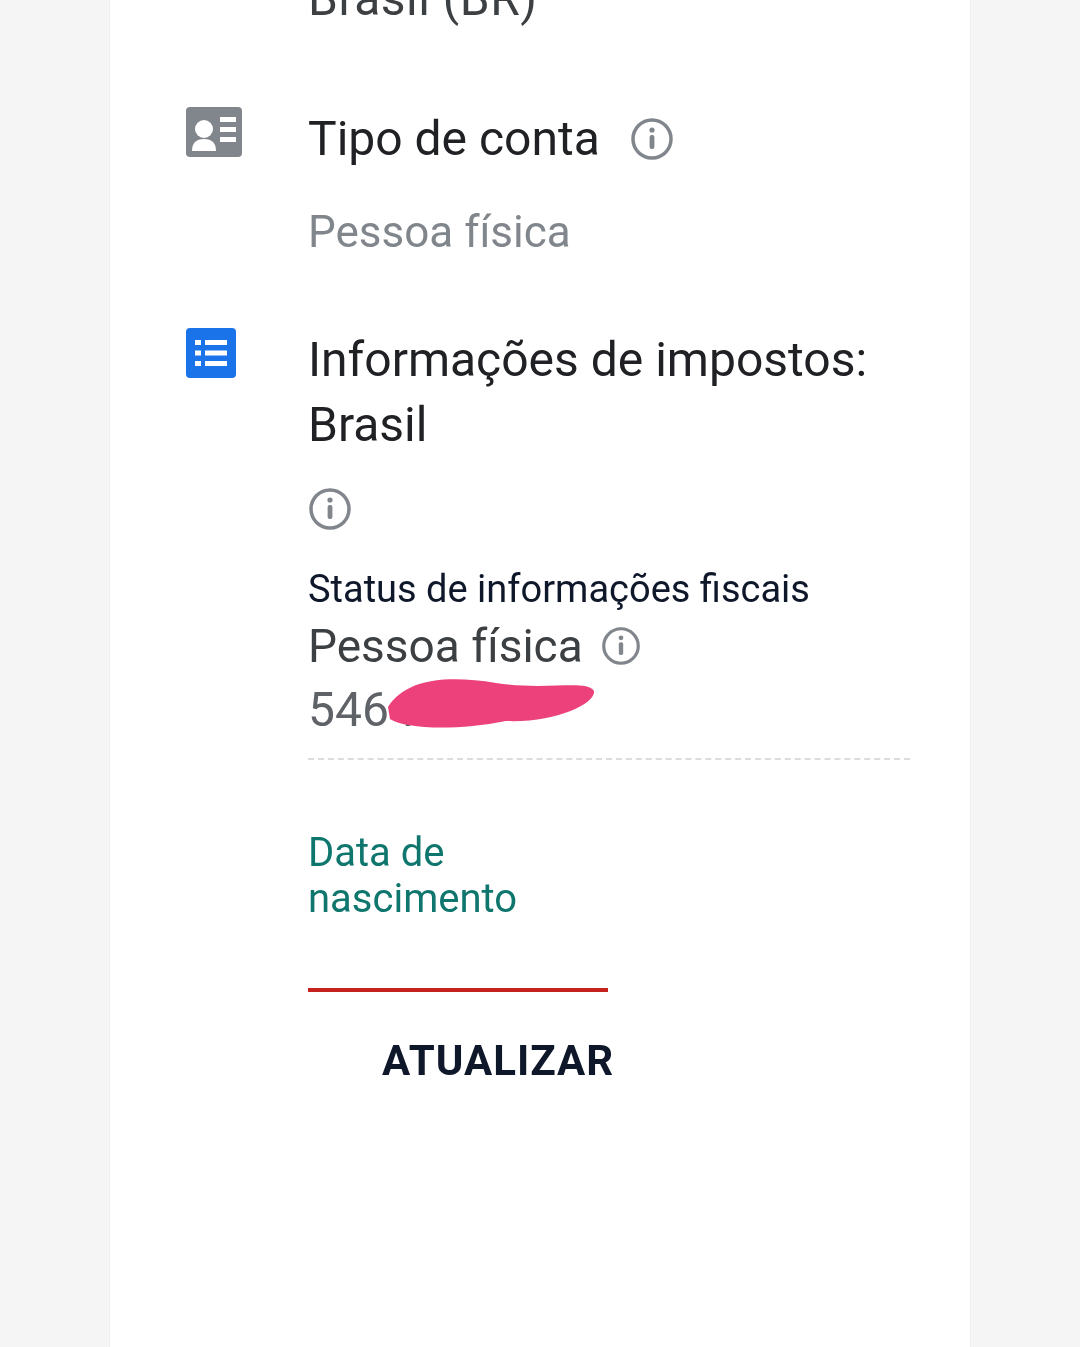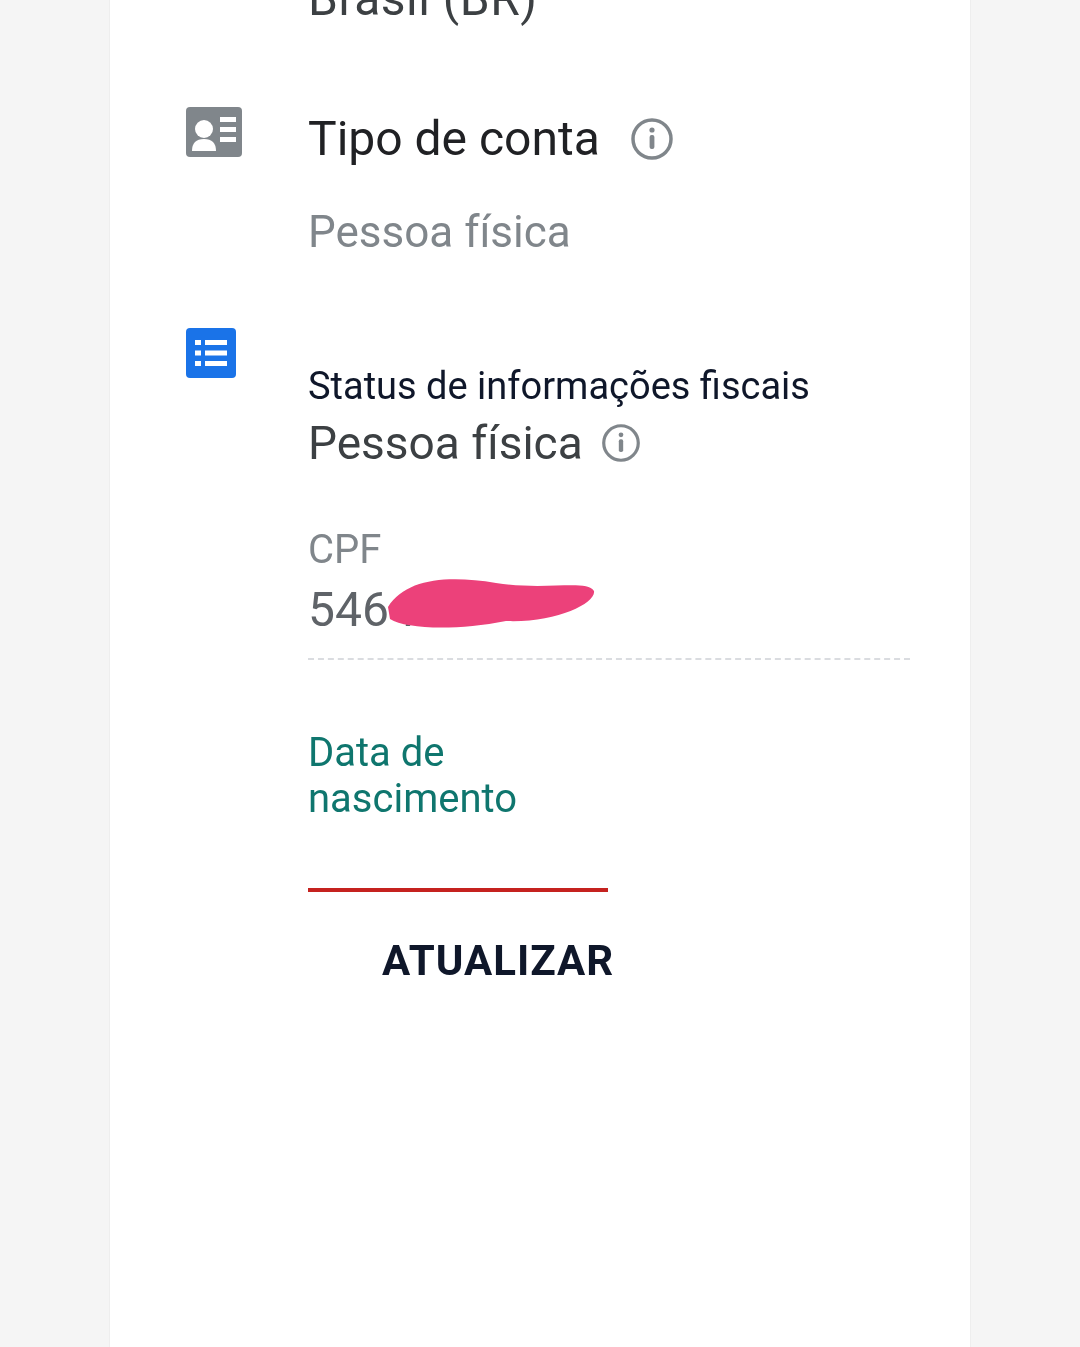--- a/index.html
+++ b/index.html
@@ -194,34 +194,43 @@
           <rect x="0" y="0" width="50" height="50" rx="4" fill="#1a73e8"></rect>
           <rect x="9" y="12" width="6" height="5" fill="#fff"></rect>
           <rect x="19" y="12" width="22" height="5" fill="#fff"></rect>
           <rect x="9" y="22.5" width="6" height="5" fill="#fff"></rect>
           <rect x="19" y="22.5" width="22" height="5" fill="#fff"></rect>
           <rect x="9" y="33" width="6" height="5" fill="#fff"></rect>
           <rect x="19" y="33" width="22" height="5" fill="#fff"></rect>
         </svg>
       </div>
       <div class="section-body">
+        <div class="section-title-row">
+          <span class="section-title" style="max-width:560px;">Informações de impostos: Brasil</span>
+          <span class="info-icon">
+            <svg width="44" height="44" viewBox="0 0 44 44">
+              <circle cx="22" cy="22" r="19" fill="none" stroke="#80868b" stroke-width="3.5"></circle>
+              <circle cx="22" cy="13" r="2.6" fill="#80868b"></circle>
+              <rect x="19.6" y="18" width="4.8" height="14" rx="2" fill="#80868b"></rect>
+            </svg>
+          </span>
+        </div>
 
         <div class="sub-label">Status de informações fiscais</div>
         <div class="sub-value-row">
           <span class="sub-value">Pessoa física</span>
           <span class="info-icon">
             <svg width="40" height="40" viewBox="0 0 44 44">
               <circle cx="22" cy="22" r="19" fill="none" stroke="#80868b" stroke-width="3.5"></circle>
               <circle cx="22" cy="13" r="2.6" fill="#80868b"></circle>
               <rect x="19.6" y="18" width="4.8" height="14" rx="2" fill="#80868b"></rect>
             </svg>
           </span>
         </div>
 
-        <div class="cpf-label">CPF</div>
         <div class="cpf-value-row">
           <span class="cpf-value">5464</span>
           <svg class="redaction" viewBox="0 0 210 58" preserveAspectRatio="none">
             <path d="M2 34 C 20 6, 60 2, 110 10 C 160 18, 200 6, 208 18 C 210 30, 170 50, 120 48 C 70 58, 20 56, 4 46 Z" fill="#ec417a"></path>
           </svg>
         </div>
         <hr class="cpf-divider">
 
         <div class="dob-label">Data de nascimento</div>
         <div class="dob-input-wrap">

